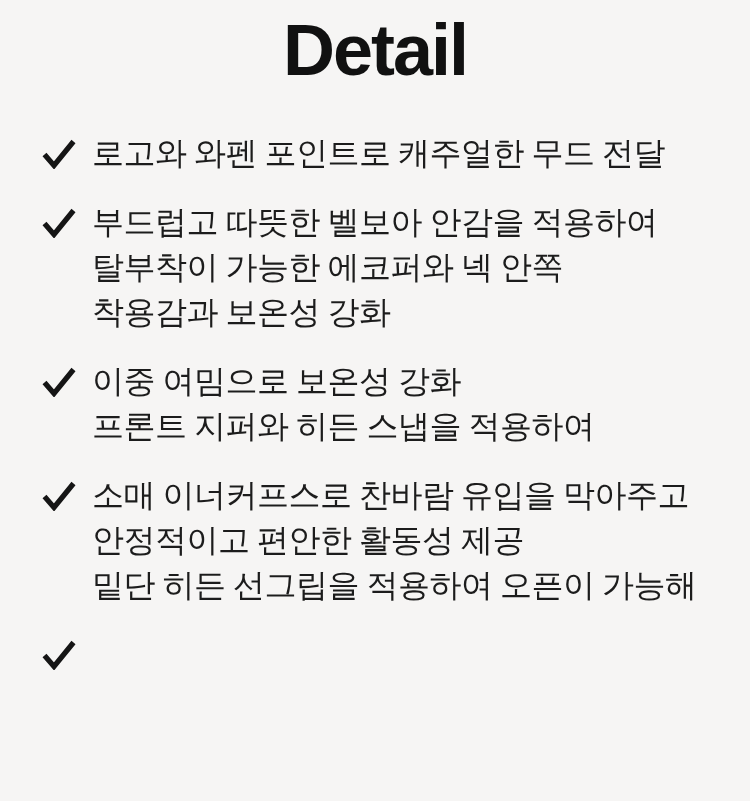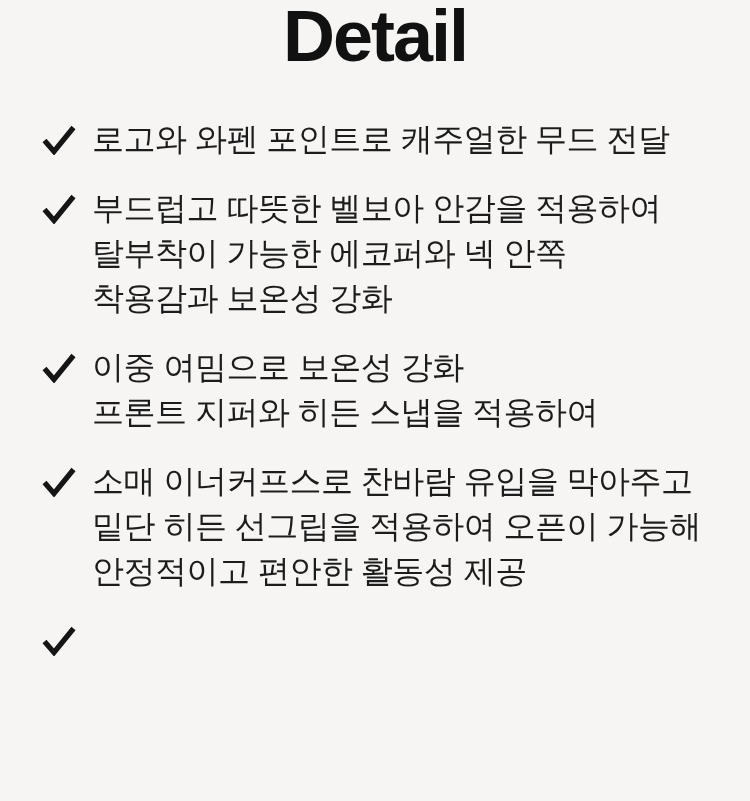--- a/index.html
+++ b/index.html
@@ -14,21 +14,21 @@
     color: #1a1a1a;
     overflow: hidden;
   }
   .page {
     width: 750px;
     height: 801px;
     box-sizing: border-box;
   }
   .title {
     margin: 0;
-    padding-top: 0;
+    padding-top: 14px;
     text-align: center;
     font-size: 72px;
     line-height: 72px;
     font-weight: bold;
     letter-spacing: -2px;
     color: #111111;
   }
   .detail-list {
     list-style: none;
     margin: 45px 0 0 0;
@@ -56,20 +56,21 @@
   }
   .lines {
     font-size: 32px;
     line-height: 45px;
     letter-spacing: -0.5px;
     font-weight: 400;
     color: #1c1c1c;
   }
   .line {
     white-space: nowrap;
+    font-family: Liberation Serif, serif;
   }
 </style>
 </head>
 <body>
 
 <div class="page">
 
   <h1 class="title">Detail</h1>
 
   <ul class="detail-list">
@@ -112,22 +113,22 @@
     </li>
 
     <li class="item">
       <span class="check">
         <svg viewBox="0 0 34 30" xmlns="http://www.w3.org/2000/svg">
           <path d="M2.5 15.5 L12 26.5 L31.5 2.5" fill="none" stroke="#151515" stroke-width="5.2"></path>
         </svg>
       </span>
       <div class="lines">
         <div class="line">소매 이너커프스로 찬바람 유입을 막아주고</div>
+        <div class="line">안정적이고 편안한 활동성 제공</div>
         <div class="line">밑단 히든 선그립을 적용하여 오픈이 가능해</div>
-        <div class="line">안정적이고 편안한 활동성 제공</div>
       </div>
     </li>
 
     <li class="item">
       <span class="check">
         <svg viewBox="0 0 34 30" xmlns="http://www.w3.org/2000/svg">
           <path d="M2.5 15.5 L12 26.5 L31.5 2.5" fill="none" stroke="#151515" stroke-width="5.2"></path>
         </svg>
       </span>
       <div class="lines">

